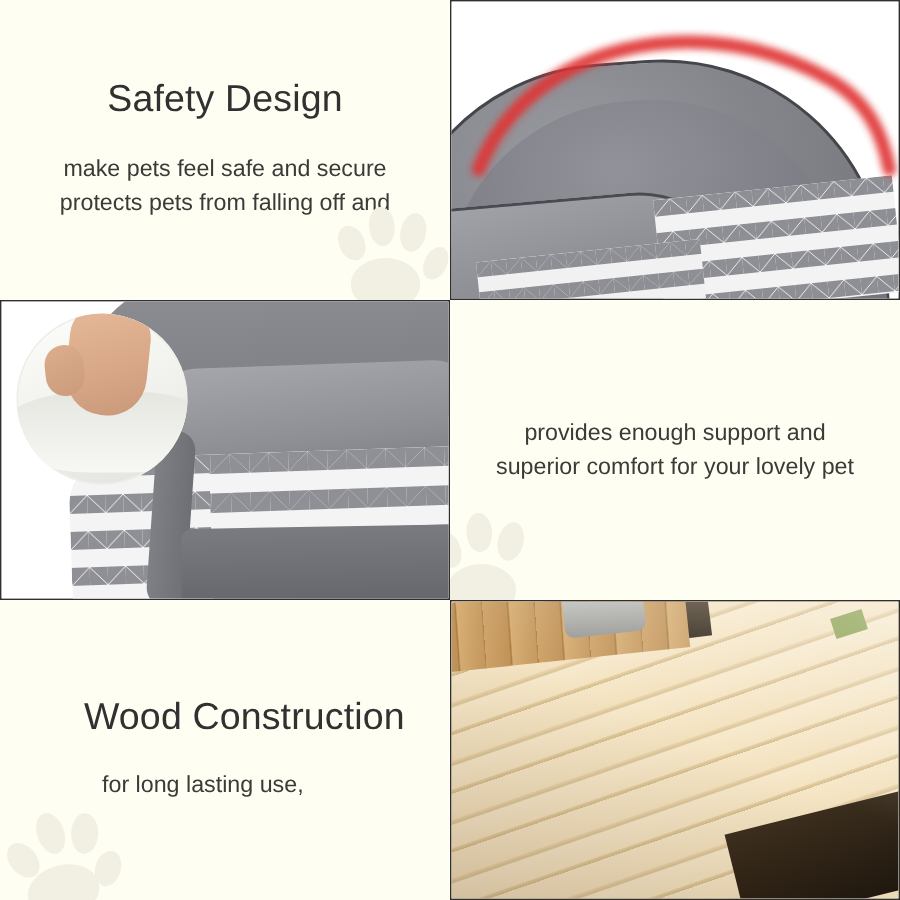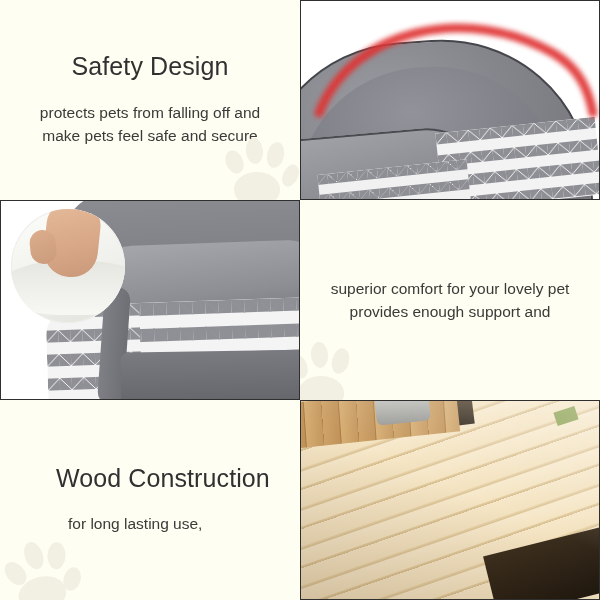--- a/index.html
+++ b/index.html
@@ -204,22 +204,22 @@
   }
 </style>
 </head>
 <body>
 
 <div class="sheet">
 
   <div class="cell textpanel">
     <div class="title">Safety Design</div>
     <div class="desc">
+      <span>make pets feel safe and secure</span>
       <span>protects pets from falling off and</span>
-      <span>make pets feel safe and secure</span>
     </div>
     <div class="paw" style="right:6px;bottom:0px;width:74px;height:70px;">
       <div class="toe" style="left:6px;top:20px;width:17px;height:24px;transform:rotate(-24deg);"></div>
       <div class="toe" style="left:26px;top:8px;width:17px;height:26px;transform:rotate(-6deg);"></div>
       <div class="toe" style="left:47px;top:12px;width:17px;height:26px;transform:rotate(12deg);"></div>
       <div class="toe" style="left:63px;top:34px;width:15px;height:23px;transform:rotate(26deg);"></div>
       <div class="pawpad" style="left:14px;top:42px;width:46px;height:34px;border-radius:50% 50% 46% 46%;"></div>
     </div>
   </div>
 
@@ -251,22 +251,22 @@
       <div class="base"></div>
       <div class="foam">
         <div class="dent"></div>
         <div class="hand"></div>
       </div>
     </div>
   </div>
 
   <div class="cell textpanel">
     <div class="desc">
+      <span>provides enough support and</span>
       <span>superior comfort for your lovely pet</span>
-      <span>provides enough support and</span>
     </div>
     <div class="paw" style="left:-16px;bottom:-6px;width:74px;height:72px;">
       <div class="toe" style="left:6px;top:20px;width:17px;height:25px;transform:rotate(-22deg);"></div>
       <div class="toe" style="left:27px;top:8px;width:17px;height:26px;transform:rotate(-4deg);"></div>
       <div class="toe" style="left:48px;top:14px;width:17px;height:26px;transform:rotate(14deg);"></div>
       <div class="pawpad" style="left:14px;top:42px;width:46px;height:34px;border-radius:50% 50% 46% 46%;"></div>
     </div>
   </div>
 
   <div class="cell textpanel align-left">

